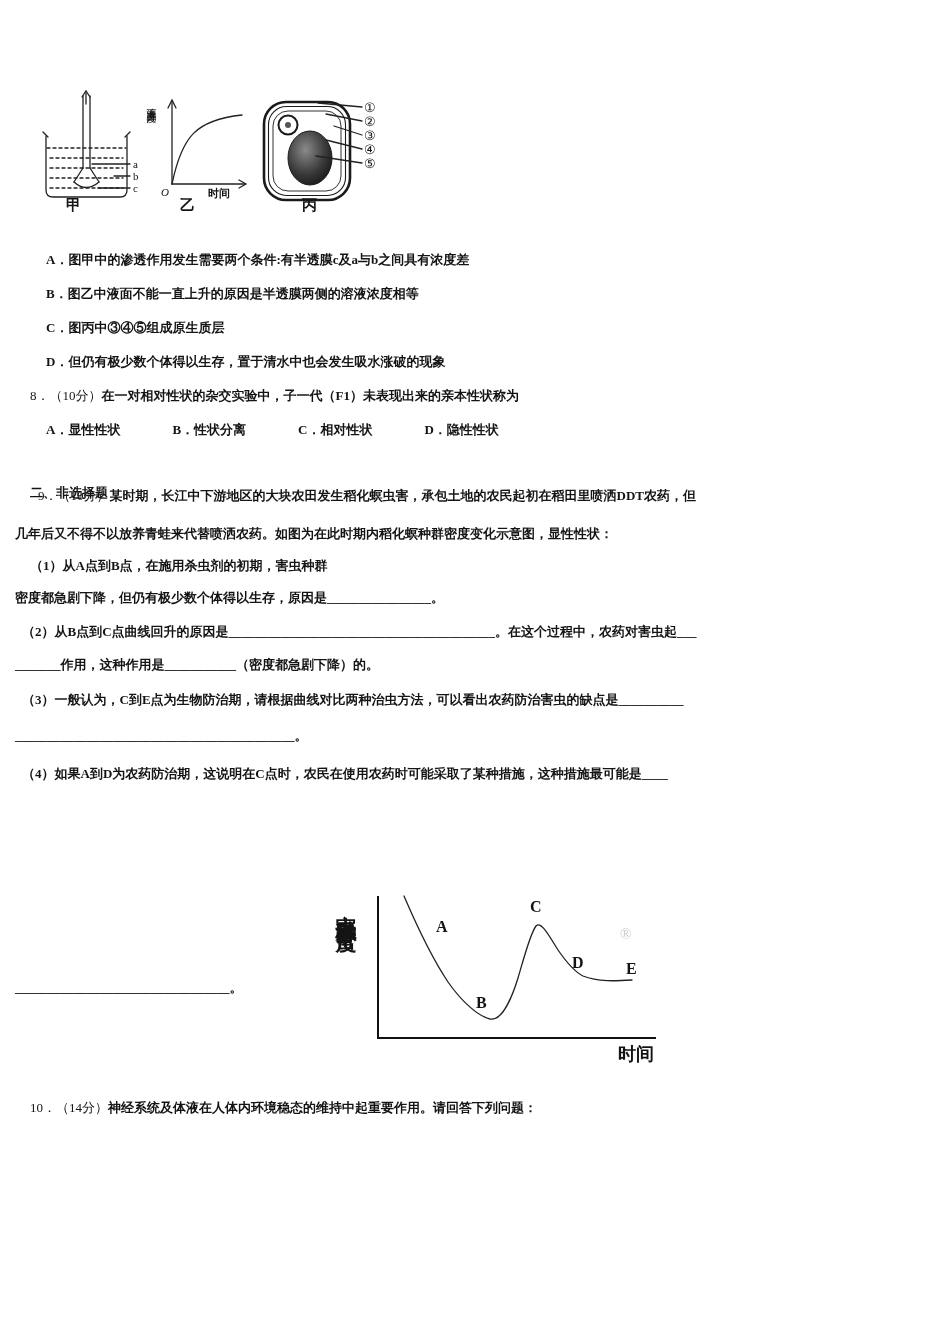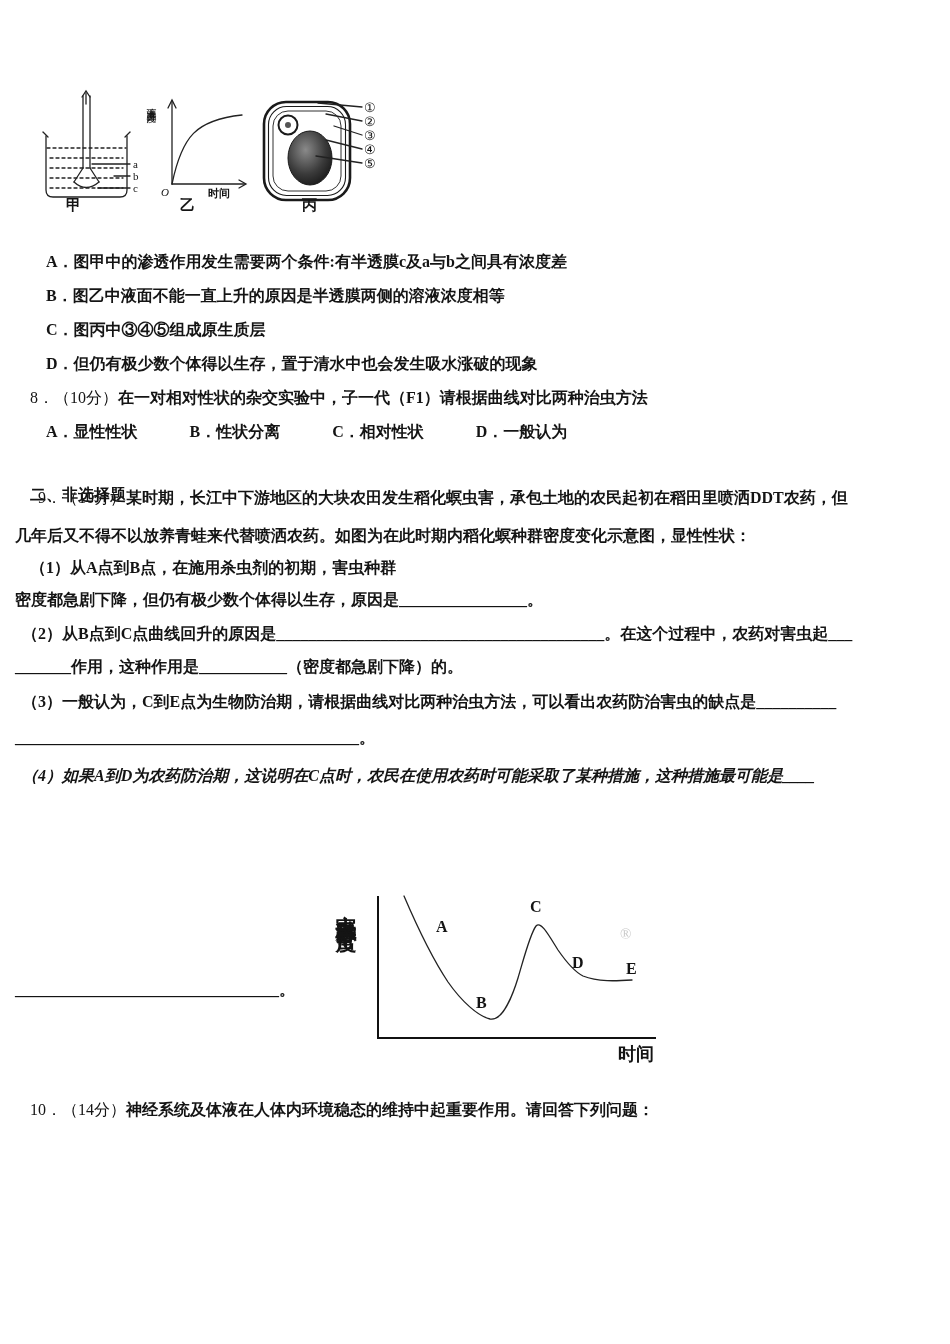--- a/index.html
+++ b/index.html
@@ -1,18 +1,18 @@
 <!DOCTYPE html>
 <html><head>
 <meta charset="utf-8">
 <style>
   * { margin:0; padding:0; box-sizing:border-box; }
   html,body { width:950px; height:1344px; background:#ffffff; }
   body { position:relative; font-family:"Liberation Serif","DejaVu Serif",serif; color:#141414; overflow:hidden; }
-  .line { position:absolute; white-space:nowrap; font-size:16px; line-height:1.25; }
+  .line { position:absolute; white-space:nowrap; font-size:13px; line-height:1.25; }
   .b { font-weight:bold; }
   .small { font-size:15px; }
   .vtext { position:absolute; writing-mode:vertical-rl; text-orientation:upright; white-space:nowrap; }
   .optspan { margin-right:52px; }
   svg { position:absolute; overflow:visible; }
   svg text { font-family:"Liberation Serif","DejaVu Serif",serif; fill:#141414; }
   .stroke { stroke:#222; fill:none; stroke-width:1.3; stroke-linecap:round; }
   .thick { stroke:#111; stroke-width:2; fill:none; }
   .watermark { position:absolute; color:#c9c9c9; font-size:15px; }
 </style>
@@ -97,39 +97,39 @@
 <div class="line b small" style="left:66px; top:196px;">甲</div>
 <div class="line b small" style="left:180px; top:196px;">乙</div>
 <div class="line b small" style="left:302px; top:196px;">丙</div>
 
 <div class="line b" style="left:46px; top:252px;">A．图甲中的渗透作用发生需要两个条件:有半透膜c及a与b之间具有浓度差</div>
 <div class="line b" style="left:46px; top:286px;">B．图乙中液面不能一直上升的原因是半透膜两侧的溶液浓度相等</div>
 <div class="line b" style="left:46px; top:320px;">C．图丙中③④⑤组成原生质层</div>
 <div class="line b" style="left:46px; top:354px;">D．但仍有极少数个体得以生存，置于清水中也会发生吸水涨破的现象</div>
 
 <div class="line" style="left:30px; top:388px;">
-  <span>8．</span><span>（10分）</span><span class="b">在一对相对性状的杂交实验中，子一代（F1）请根据曲线对比两种治虫方法</span>
+  <span>8．</span><span>（10分）</span><span class="b">在一对相对性状的杂交实验中，子一代（F1）未表现出来的亲本性状称为</span>
 </div>
 <div class="line b" style="left:46px; top:422px;">
-  <span class="optspan">A．显性性状</span><span class="optspan">B．性状分离</span><span class="optspan">C．相对性状</span><span>D．一般认为</span>
+  <span class="optspan">A．显性性状</span><span class="optspan">B．性状分离</span><span class="optspan">C．相对性状</span><span>D．隐性性状</span>
 </div>
 
 <div class="line b" style="left:30px; top:456px;margin-top:29px;">二、非选择题</div>
 
 <div class="line" style="left:30px; top:488px;margin-left:8px;">
   <span>9．</span><span>（10分）</span><span class="b">某时期，长江中下游地区的大块农田发生稻化螟虫害，承包土地的农民起初在稻田里喷洒DDT农药，但</span>
 </div>
 <div class="line b" style="left:15px; top:526px;">几年后又不得不以放养青蛙来代替喷洒农药。如图为在此时期内稻化螟种群密度变化示意图，显性性状：</div>
 <div class="line b" style="left:30px; top:558px;">（1）从A点到B点，在施用杀虫剂的初期，害虫种群</div>
 <div class="line b" style="left:15px; top:590px;text-align:right;">密度都急剧下降，但仍有极少数个体得以生存，原因是________________。</div>
 <div class="line b" style="left:22px; top:624px;">（2）从B点到C点曲线回升的原因是_________________________________________。在这个过程中，农药对害虫起___</div>
 <div class="line b" style="left:15px; top:657px;">_______作用，这种作用是___________（密度都急剧下降）的。</div>
 <div class="line b" style="left:22px; top:692px;">（3）一般认为，C到E点为生物防治期，请根据曲线对比两种治虫方法，可以看出农药防治害虫的缺点是__________</div>
 <div class="line b" style="left:15px; top:728px;">___________________________________________。</div>
-<div class="line b" style="left:22px; top:766px;font-style:italic;">（4）如果A到D为农药防治期，这说明在C点时，农民在使用农药时可能采取了某种措施，这种措施最可能是____</div>
+<div class="line b" style="left:22px; top:766px;">（4）如果A到D为农药防治期，这说明在C点时，农民在使用农药时可能采取了某种措施，这种措施最可能是____</div>
 
 <div class="line b" style="left:15px; top:980px;">_________________________________。</div>
 
 <div class="vtext b" style="left:332px; top:898px; font-size:21px; letter-spacing:3px;">害虫种群密度</div>
 
 <svg style="left:358px; top:888px;" width="330" height="185" viewBox="0 0 330 185">
   <g class="thick">
     <line x1="20" y1="8" x2="20" y2="151"></line>
     <line x1="19" y1="150" x2="298" y2="150"></line>
   </g>

